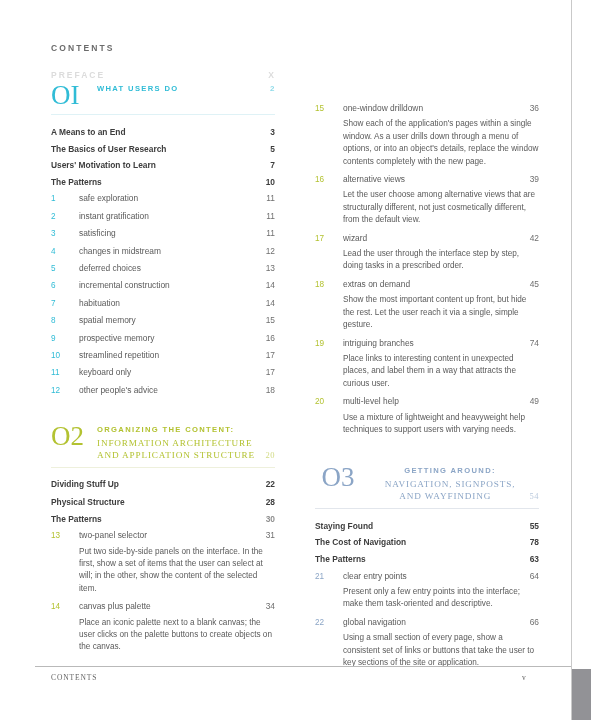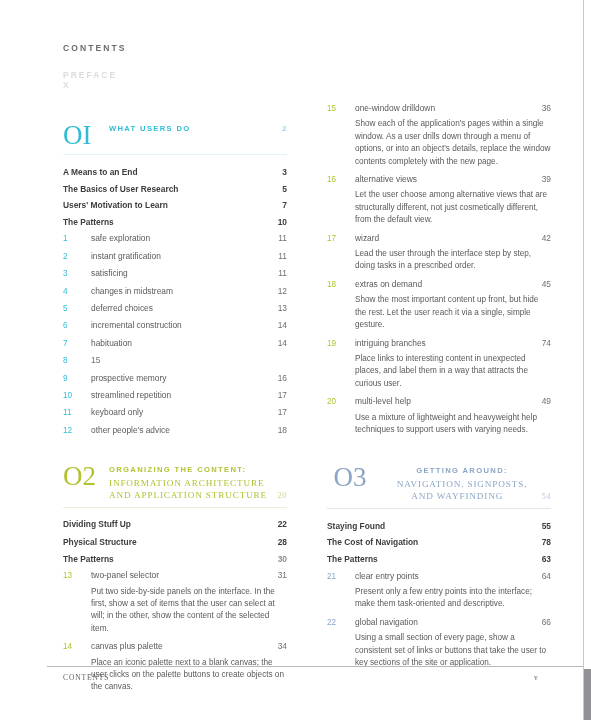--- a/index.html
+++ b/index.html
@@ -10,21 +10,21 @@
   body {
     width: 591px;
     height: 720px;
     font-family: "Liberation Sans", sans-serif;
     color: #4a4a4a;
     position: relative;
     overflow: hidden;
   }
   .page {
     position: absolute;
-    left: 16px; top: 0;
+    left: 4px; top: 0;
     width: 470px; height: 720px;
     background: #fff;
   }
   
   .edge-rule {
     position: absolute;
     left: 567px; top: 0;
     width: 1px; height: 720px;
     background: #c9c9c9;
   }
@@ -51,22 +51,20 @@
     position: absolute;
     width: 224px;
   }
   .col-left  { left: 47px;  top: 70px; }
   .col-right { left: 311px; top: 100px; }
 
   
   .preface-row {
     display: flex;
     align-items: baseline;
-    margin-bottom: 30px;
-    flex-direction: column;
   }
   .preface-label {
     font-size: 8.5px;
     letter-spacing: 2px;
     font-weight: 700;
     color: #dcdcdc;
     flex: 1;
   }
   .preface-page {
     font-size: 8.5px;
@@ -287,20 +285,21 @@
       <span class="name">incremental construction</span>
       <span class="pg">14</span>
     </div>
     <div class="pattern">
       <span class="num c1">7</span>
       <span class="name">habituation</span>
       <span class="pg">14</span>
     </div>
     <div class="pattern">
       <span class="num c1">8</span>
+      <span class="name">spatial memory</span>
       <span class="pg">15</span>
     </div>
     <div class="pattern">
       <span class="num c1">9</span>
       <span class="name">prospective memory</span>
       <span class="pg">16</span>
     </div>
     <div class="pattern">
       <span class="num c1">10</span>
       <span class="name">streamlined repetition</span>

